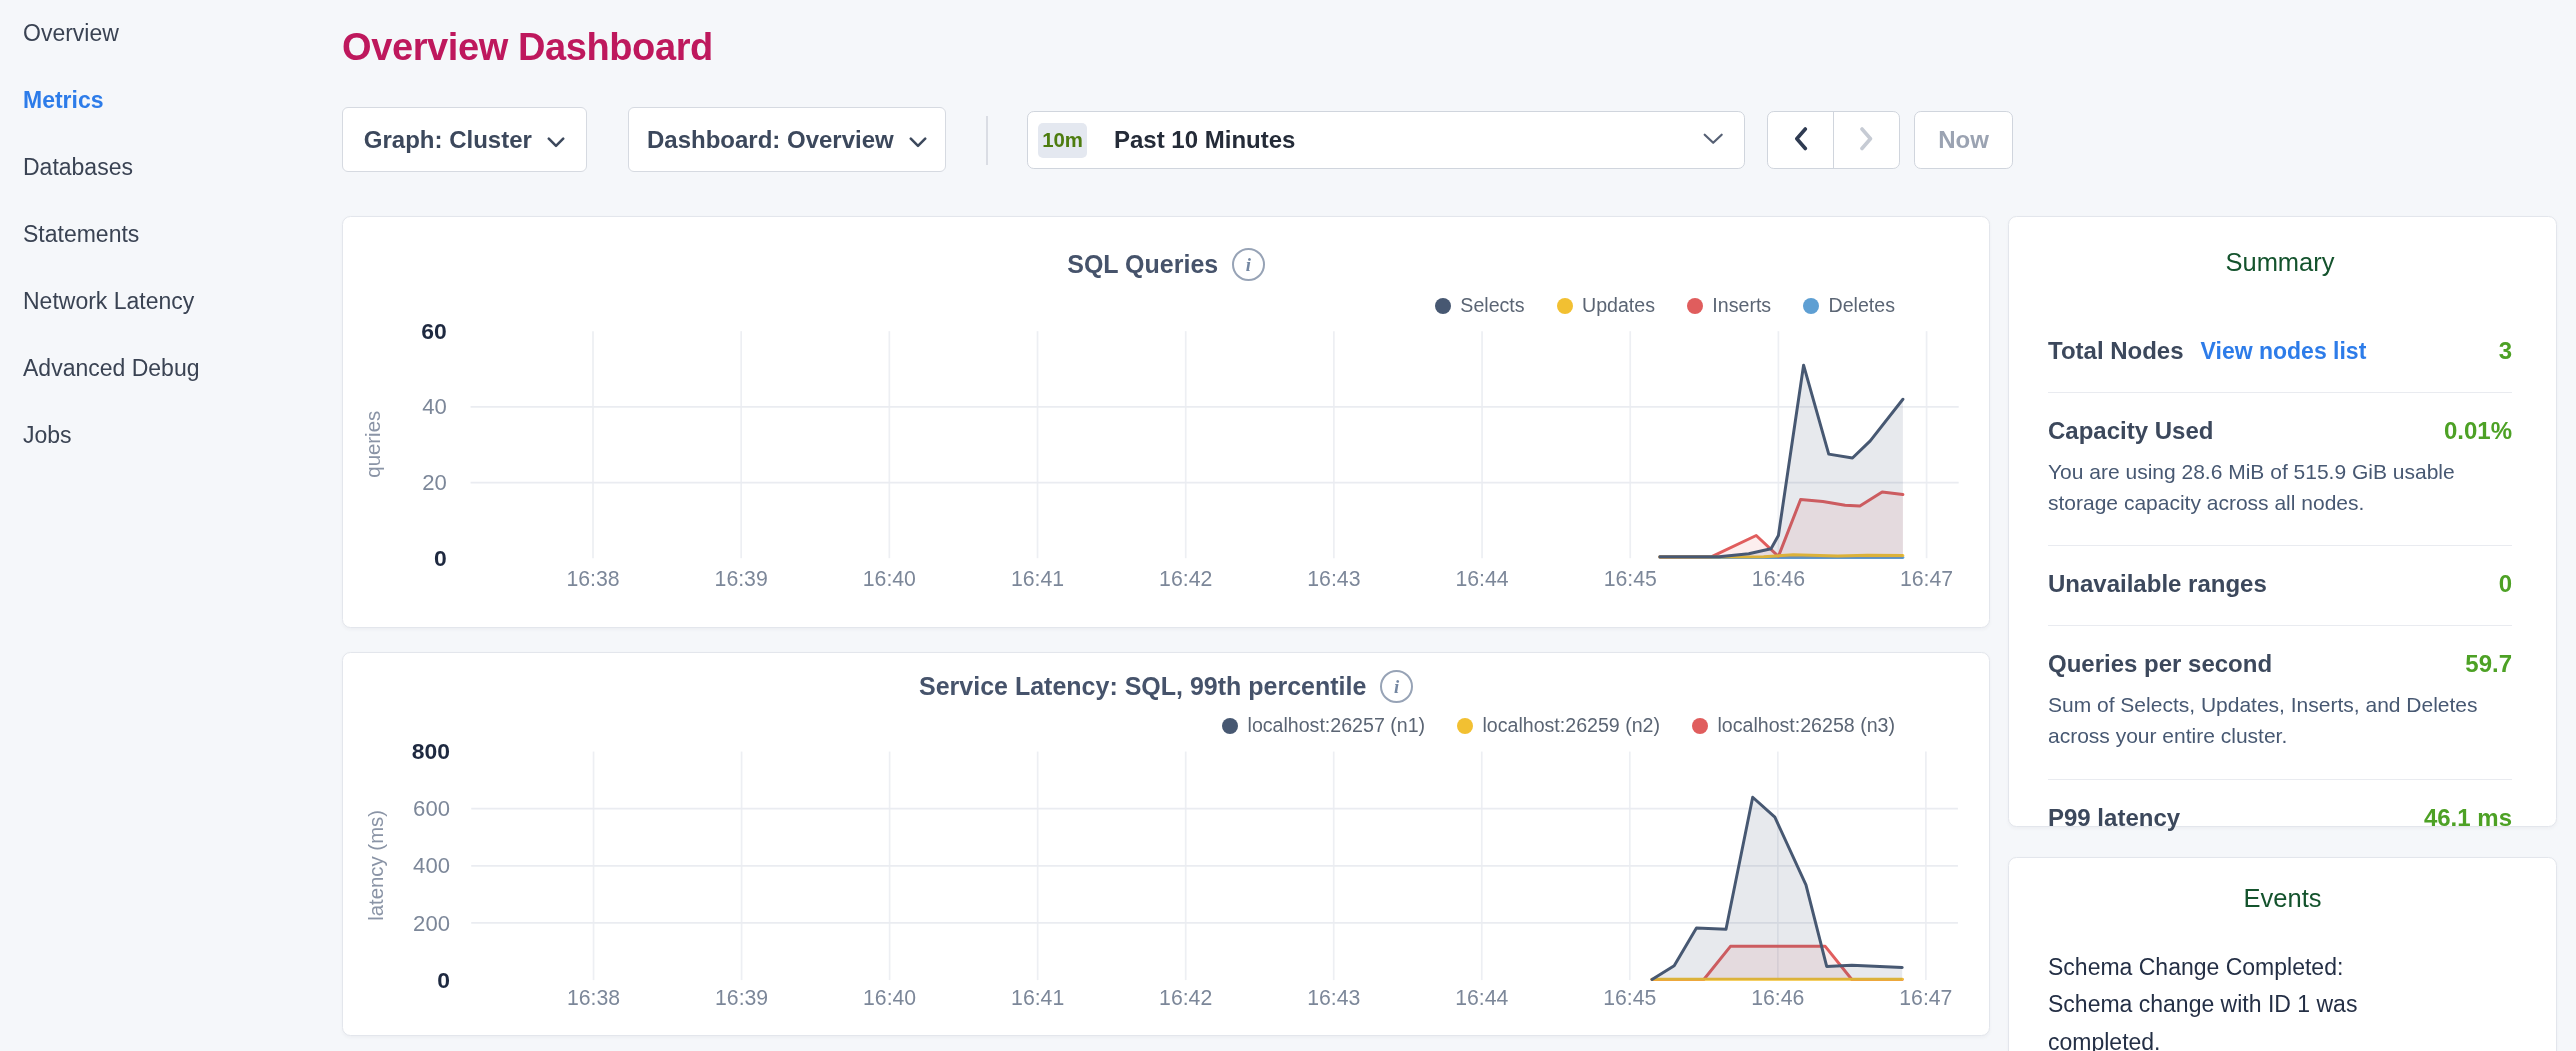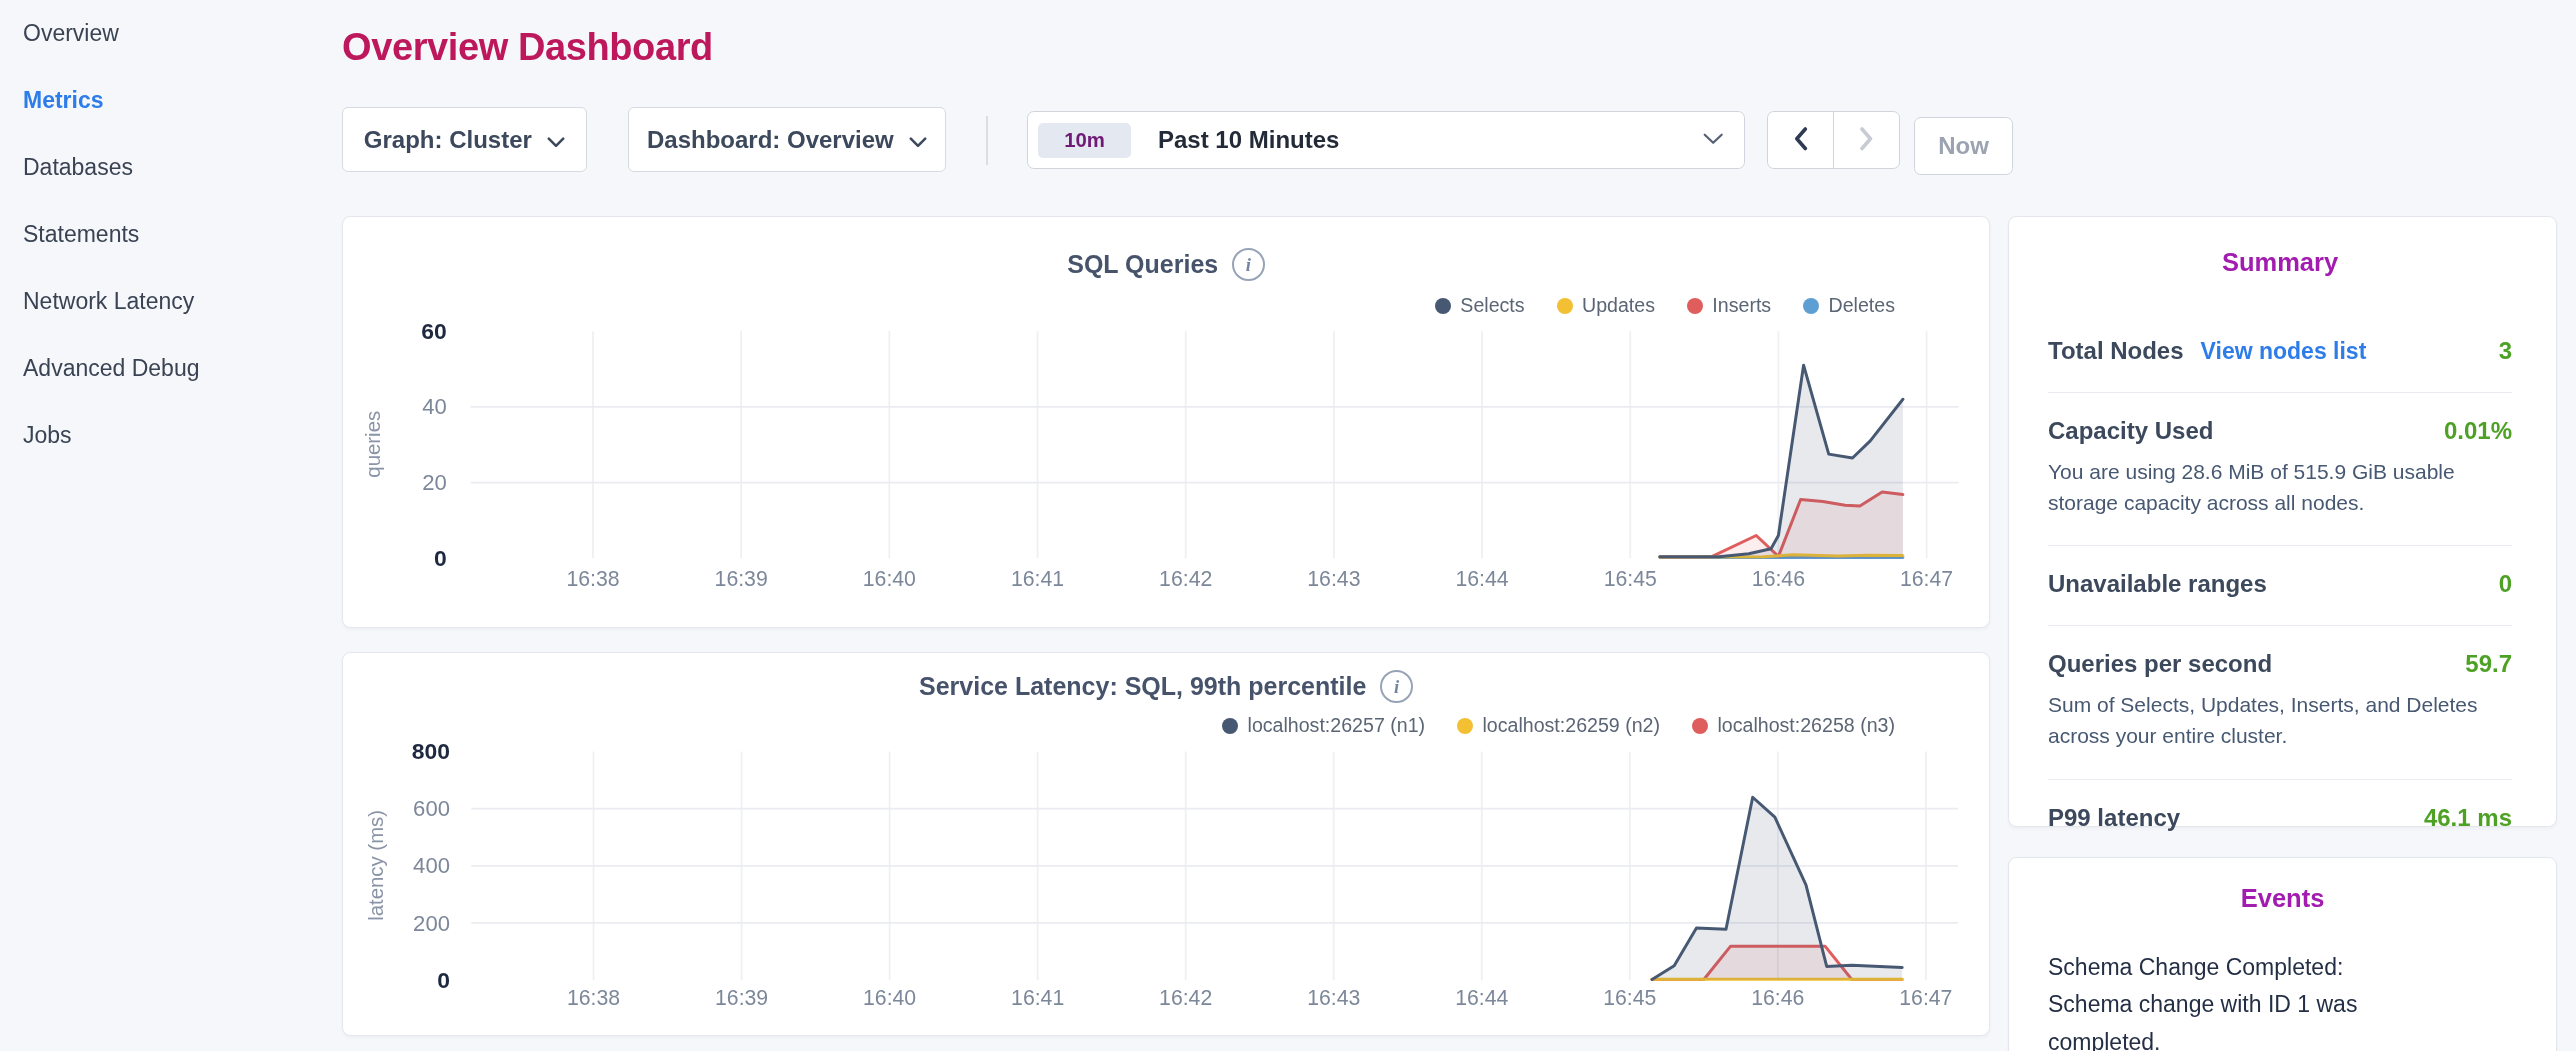--- a/index.html
+++ b/index.html
@@ -25,31 +25,31 @@
     font-size:24px;font-weight:700;color:#3c485c;cursor:pointer;box-sizing:border-box;
   }
   .dd-graph{left:342px;width:245px;}
   .dd-dash{left:628px;width:318px;}
   .toolbar-divider{position:absolute;left:986px;top:116px;width:1.7px;height:49px;background:#dadde4;}
   .timepicker{
     position:absolute;left:1027px;top:111px;width:718px;height:58px;background:#fff;
     border:0.9px solid #d0d5dd;border-radius:6.8px;display:flex;align-items:center;
     padding:0 20.4px 0 10.2px;box-sizing:border-box;cursor:pointer;
   }
-  .time-badge{background:#e4e8f0;border-radius:5.1px;padding:6px 26px;font-size:20.4px;font-weight:700;color:#701a75;}
+  .time-badge{background:#e4e8f0;border-radius:5.1px;padding:6px 4px;font-size:20.4px;font-weight:700;color:#4d7c0f;}
   .time-label{margin-left:27px;font-size:24px;font-weight:700;color:#242b38;}
   .timepicker .chev{margin-left:auto;}
   .range-arrows{
     position:absolute;left:1767px;top:111px;width:133px;height:58px;background:#fff;
     border:0.9px solid #d0d5dd;border-radius:6.8px;display:flex;box-sizing:border-box;overflow:hidden;
   }
   .range-arrows .cell{flex:1;display:flex;align-items:center;justify-content:center;cursor:pointer;}
   .range-arrows .cell + .cell{border-left:0.9px solid #d0d5dd;}
   .now-btn{
-    position:absolute;left:1914px;top:117px;width:99px;height:58px;background:#fff;
+    position:absolute;left:1914px;top:111px;width:99px;height:58px;background:#fff;
     border:0.9px solid #d0d5dd;border-radius:6.8px;display:flex;align-items:center;justify-content:center;
     font-size:24px;font-weight:700;color:#9ba3b2;box-sizing:border-box;cursor:default;
   }
 
   
   .card{position:absolute;background:#fff;border:0.9px solid #e3e6ec;border-radius:8.5px;box-shadow:0 1.7px 3.4px rgba(40,52,80,0.04);box-sizing:border-box;}
   .card-chart-1{left:342px;top:216px;width:1648px;height:412px;}
   .card-chart-2{left:342px;top:652px;width:1648px;height:384px;}
   .card-summary{left:2008px;top:216px;width:549px;height:611px;}
   .card-events{left:2008px;top:857px;width:549px;height:221px;}
@@ -67,21 +67,21 @@
   .card-chart-1 .legend{top:77px;}
   .card-chart-2 .legend{top:61px;}
   .legend .item{display:flex;align-items:center;gap:9.4px;cursor:pointer;}
   .legend .dot{width:16px;height:16px;border-radius:50%;}
   .legend .lbl{font-size:19.6px;color:#5b6574;}
   .chart-svg{position:absolute;left:0;top:0;}
   svg text{font-family:"Liberation Sans", sans-serif;}
 
   
   .card-summary{padding:31px 44px 0 39px;}
-  .panel-title{text-align:center;font-size:25.5px;font-weight:700;color:#a21caf;margin:0 0 36px 0;}
+  .panel-title{text-align:center;font-size:25.5px;font-weight:400;color:#14532d;margin:0 0 36px 0;}
   .srow{padding:24px 0 27px 0;border-bottom:0.9px solid #e9ebf0;}
   .srow:last-child{border-bottom:none;}
   .srow-top{display:flex;align-items:baseline;}
   .s-label{font-size:24px;font-weight:700;color:#3c485c;}
   .s-link{margin-left:17px;font-size:23px;font-weight:700;color:#2d7ce9;cursor:pointer;}
   .s-value{margin-left:auto;font-size:24px;font-weight:700;color:#4da125;white-space:nowrap;}
   .s-desc{margin-top:12px;font-size:21px;line-height:1.46;color:#475872;}
 
   
   .card-events{padding:25.5px 39px 0 39px;}

